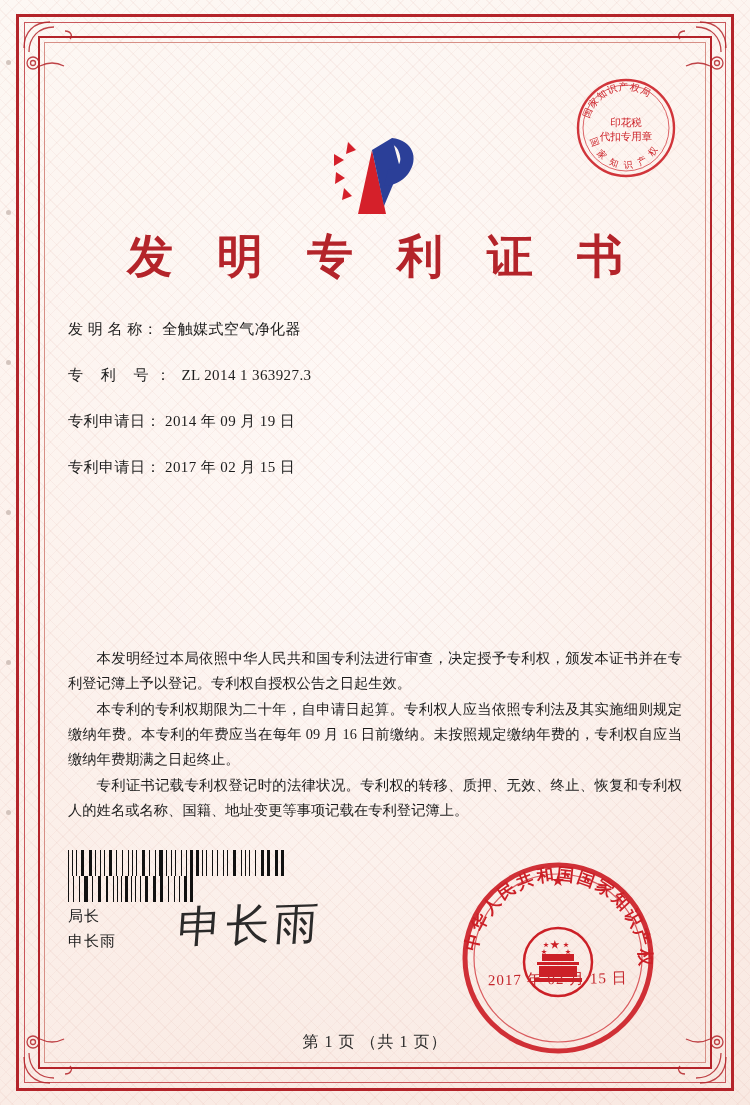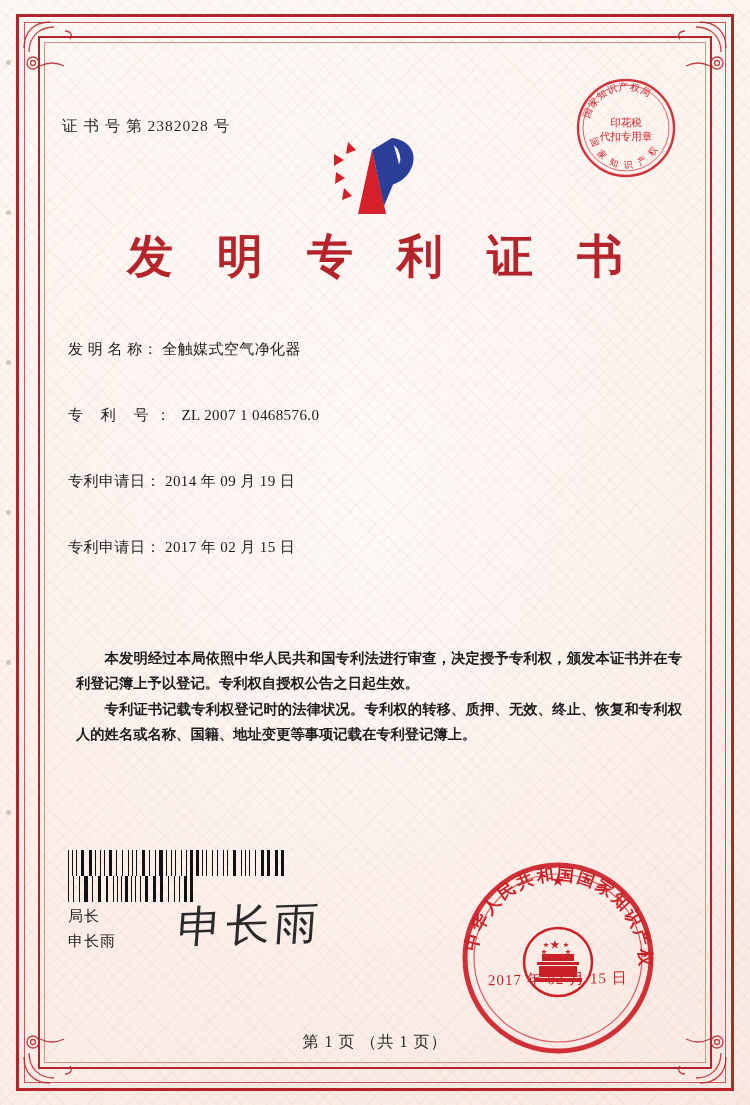--- a/index.html
+++ b/index.html
@@ -120,41 +120,39 @@
   .field {
     display: flex;
     align-items: baseline;
     margin-bottom: 27px;
     font-size: 15px;
     color: #1c1c1c;
   }
   .field .label {
     white-space: nowrap;
     letter-spacing: 0.5px;
-    margin-top: 20px;
   }
   .field .label.sp1 { letter-spacing: 7px; }
   .field .value {
     margin-left: 4px;
     letter-spacing: 0.4px;
   }
   .body-text {
     position: absolute;
     left: 8px;
     right: 8px;
     top: 588px;
     font-size: 14.3px;
     line-height: 25px;
     color: #1c1c1c;
     text-align: justify;
   }
   .body-text p {
-    margin: 0 0 1px 8px;
+    margin: 0 0 1px 0;
     text-indent: 2em;
-    font-weight: bold;
   }
   
   .barcode {
     position: absolute;
     left: 8px;
     top: 792px;
     width: 220px;
     height: 26px;
   }
   .barcode span {
@@ -282,21 +280,20 @@
     <i style="top:60px"></i>
       <i style="top:210px"></i>
       <i style="top:360px"></i>
     <i style="top:510px"></i>
       <i style="top:660px"></i>
       <i style="top:810px"></i>
   </div>
 
   <div class="content">
 
-    <div class="cert-no">证 书 号 第 2382028 号</div>
 
     <div class="logo">
       <svg viewBox="0 0 150 90" width="150" height="90">
         <path d="M58 86 L72 22 L86 86 Z" fill="#d5202a"></path>
         <path d="M72 22 L92 10 L100 40 L84 78 Z" fill="#2b3f98"></path>
         <path d="M92 10 C112 12 120 30 108 46 C102 54 92 58 84 58 L88 42 C96 42 102 36 100 28 C99 22 96 18 92 16 Z" fill="#2b3f98"></path>
         <path d="M44 60 L52 68 L42 72 Z" fill="#d5202a"></path>
         <path d="M36 44 L45 50 L35 56 Z" fill="#d5202a"></path>
         <path d="M34 26 L44 32 L34 38 Z" fill="#d5202a"></path>
         <path d="M48 14 L56 22 L46 26 Z" fill="#d5202a"></path>
@@ -322,34 +319,35 @@
 
     <div class="title">发 明 专 利 证 书</div>
 
     <div class="fields">
       <div class="field">
         <span class="label">发 明 名 称：</span>
         <span class="value">全触媒式空气净化器</span>
       </div>
       <div class="field">
         <span class="label sp1">专 利 号：</span>
-        <span class="value">ZL 2007 1 0468576.0</span>
+        <span class="value">ZL 2014 1 363927.3</span>
       </div>
       <div class="field">
         <span class="label">专利申请日：</span>
         <span class="value">2014 年 09 月 19 日</span>
       </div>
       <div class="field">
         <span class="label">专利申请日：</span>
         <span class="value">2017 年 02 月 15 日</span>
       </div>
     </div>
 
     <div class="body-text">
       <p>本发明经过本局依照中华人民共和国专利法进行审查，决定授予专利权，颁发本证书并在专利登记簿上予以登记。专利权自授权公告之日起生效。</p>
+      <p>本专利的专利权期限为二十年，自申请日起算。专利权人应当依照专利法及其实施细则规定缴纳年费。本专利的年费应当在每年 09 月 16 日前缴纳。未按照规定缴纳年费的，专利权自应当缴纳年费期满之日起终止。</p>
       <p>专利证书记载专利权登记时的法律状况。专利权的转移、质押、无效、终止、恢复和专利权人的姓名或名称、国籍、地址变更等事项记载在专利登记簿上。</p>
     </div>
 
     <div class="barcode" id="barcode"><span style="width:1px"></span><span style="width:1px;background:transparent"></span><span style="width:1px"></span><span style="width:1px;background:transparent"></span><span style="width:1px"></span><span style="width:2px;background:transparent"></span><span style="width:3px"></span><span style="width:3px;background:transparent"></span><span style="width:3px"></span><span style="width:1px;background:transparent"></span><span style="width:1px"></span><span style="width:2px;background:transparent"></span><span style="width:1px"></span><span style="width:1px;background:transparent"></span><span style="width:1px"></span><span style="width:2px;background:transparent"></span><span style="width:3px"></span><span style="width:2px;background:transparent"></span><span style="width:1px"></span><span style="width:3px;background:transparent"></span><span style="width:1px"></span><span style="width:3px;background:transparent"></span><span style="width:1px"></span><span style="width:1px;background:transparent"></span><span style="width:1px"></span><span style="width:1px;background:transparent"></span><span style="width:1px"></span><span style="width:3px;background:transparent"></span><span style="width:3px"></span><span style="width:2px;background:transparent"></span><span style="width:1px"></span><span style="width:3px;background:transparent"></span><span style="width:1px"></span><span style="width:1px;background:transparent"></span><span style="width:4px"></span><span style="width:1px;background:transparent"></span><span style="width:1px"></span><span style="width:2px;background:transparent"></span><span style="width:1px"></span><span style="width:1px;background:transparent"></span><span style="width:1px"></span><span style="width:3px;background:transparent"></span><span style="width:1px"></span><span style="width:2px;background:transparent"></span><span style="width:1px"></span><span style="width:1px;background:transparent"></span><span style="width:3px"></span><span style="width:1px;background:transparent"></span><span style="width:3px"></span><span style="width:1px;background:transparent"></span><span style="width:1px"></span><span style="width:1px;background:transparent"></span><span style="width:1px"></span><span style="width:3px;background:transparent"></span><span style="width:1px"></span><span style="width:2px;background:transparent"></span><span style="width:1px"></span><span style="width:3px;background:transparent"></span><span style="width:1px"></span><span style="width:1px;background:transparent"></span><span style="width:1px"></span><span style="width:3px;background:transparent"></span><span style="width:3px"></span><span style="width:3px;background:transparent"></span><span style="width:1px"></span><span style="width:1px;background:transparent"></span><span style="width:1px"></span><span style="width:1px;background:transparent"></span><span style="width:1px"></span><span style="width:3px;background:transparent"></span><span style="width:1px"></span><span style="width:3px;background:transparent"></span><span style="width:3px"></span><span style="width:1px;background:transparent"></span><span style="width:3px"></span><span style="width:3px;background:transparent"></span><span style="width:3px"></span><span style="width:1px;background:transparent"></span><span style="width:3px"></span><span style="width:1px;background:transparent"></span><span style="width:1px"></span><span style="width:2px;background:transparent"></span><span style="width:1px"></span><span style="width:3px;background:transparent"></span><span style="width:1px"></span><span style="width:2px;background:transparent"></span><span style="width:4px"></span><span style="width:2px;background:transparent"></span><span style="width:1px"></span><span style="width:3px;background:transparent"></span><span style="width:3px"></span><span style="width:3px;background:transparent"></span><span style="width:2px"></span><span style="width:3px;background:transparent"></span><span style="width:1px"></span><span style="width:1px;background:transparent"></span><span style="width:1px"></span><span style="width:1px;background:transparent"></span><span style="width:1px"></span><span style="width:1px;background:transparent"></span><span style="width:3px"></span><span style="width:1px;background:transparent"></span><span style="width:1px"></span><span style="width:1px;background:transparent"></span><span style="width:1px"></span><span style="width:2px;background:transparent"></span><span style="width:1px"></span><span style="width:2px;background:transparent"></span><span style="width:3px"></span><span style="width:3px;background:transparent"></span><span style="width:3px"></span><span style="width:2px;background:transparent"></span><span style="width:3px"></span><span style="width:3px;background:transparent"></span><span style="width:1px"></span><span style="width:3px;background:transparent"></span><span style="width:1px"></span><span style="width:2px;background:transparent"></span><span style="width:1px"></span><span style="width:2px;background:transparent"></span><span style="width:3px"></span><span style="width:1px;background:transparent"></span><span style="width:3px"></span><span style="width:2px;background:transparent"></span></div>
 
     <div class="signer">
       <div>局长</div>
       <div>申长雨</div>
     </div>
 

